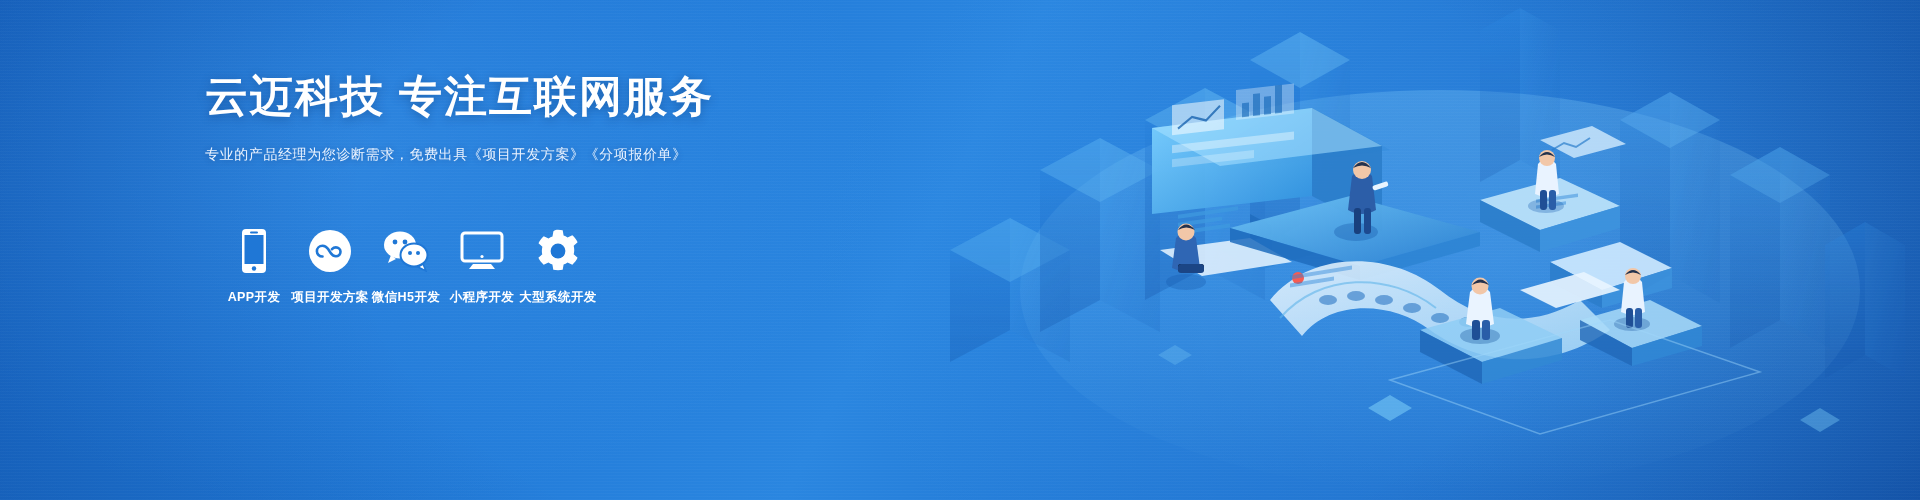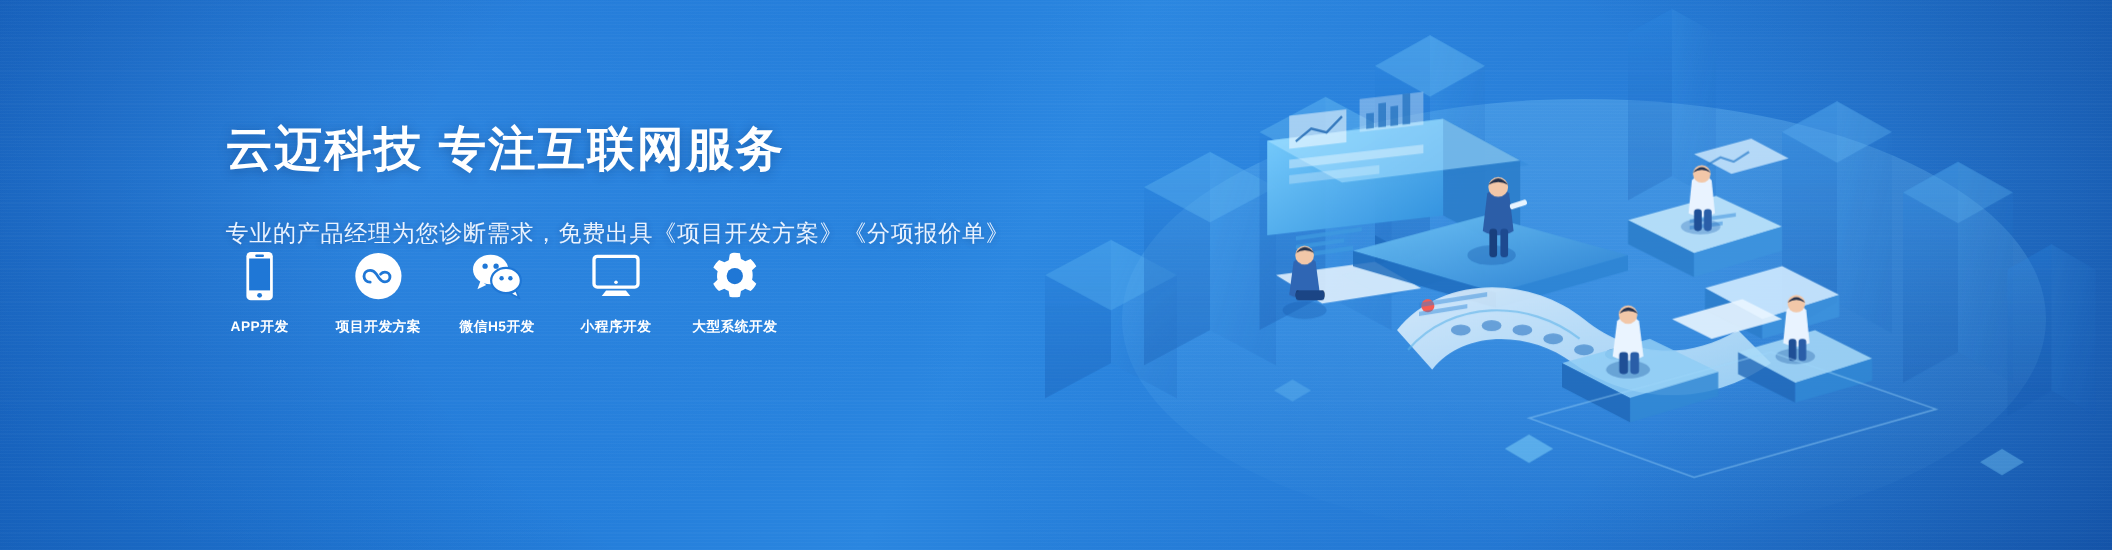--- a/index.html
+++ b/index.html
@@ -34,36 +34,35 @@
     position:absolute; left:205px; top:70px; width:760px; z-index:6;
   }
   .headline{
     color:#ffffff;
     font-size:43px;
     font-weight:bold;
     letter-spacing:2px;
     line-height:1.22;
     white-space:nowrap;
     text-shadow:0 2px 10px rgba(6,40,95,.35);
-    margin-top:40px;
   }
   .sub{
-    margin-top:32px;
+    margin-top:20px;
     color:#eaf3ff;
-    font-size:21px;
+    font-size:14px;
     line-height:1.78;
     letter-spacing:.6px;
     white-space:nowrap;
     text-shadow:0 1px 6px rgba(6,40,95,.3);
   }
 
   
   .services{
-    position:absolute;left:198px;top:228px;
-    display:flex;align-items:flex-end;gap:32px;z-index:6;
+    position:absolute;left:216px;top:228px;
+    display:flex;align-items:flex-end;z-index:6;
   }
   .svc{
     width:76px;display:flex;flex-direction:column;align-items:center;
     cursor:pointer;
   }
   .svc .ic{
     height:46px;display:flex;align-items:center;justify-content:center;
   }
   .svc .ic svg{ display:block; }
   .svc .lbl{

